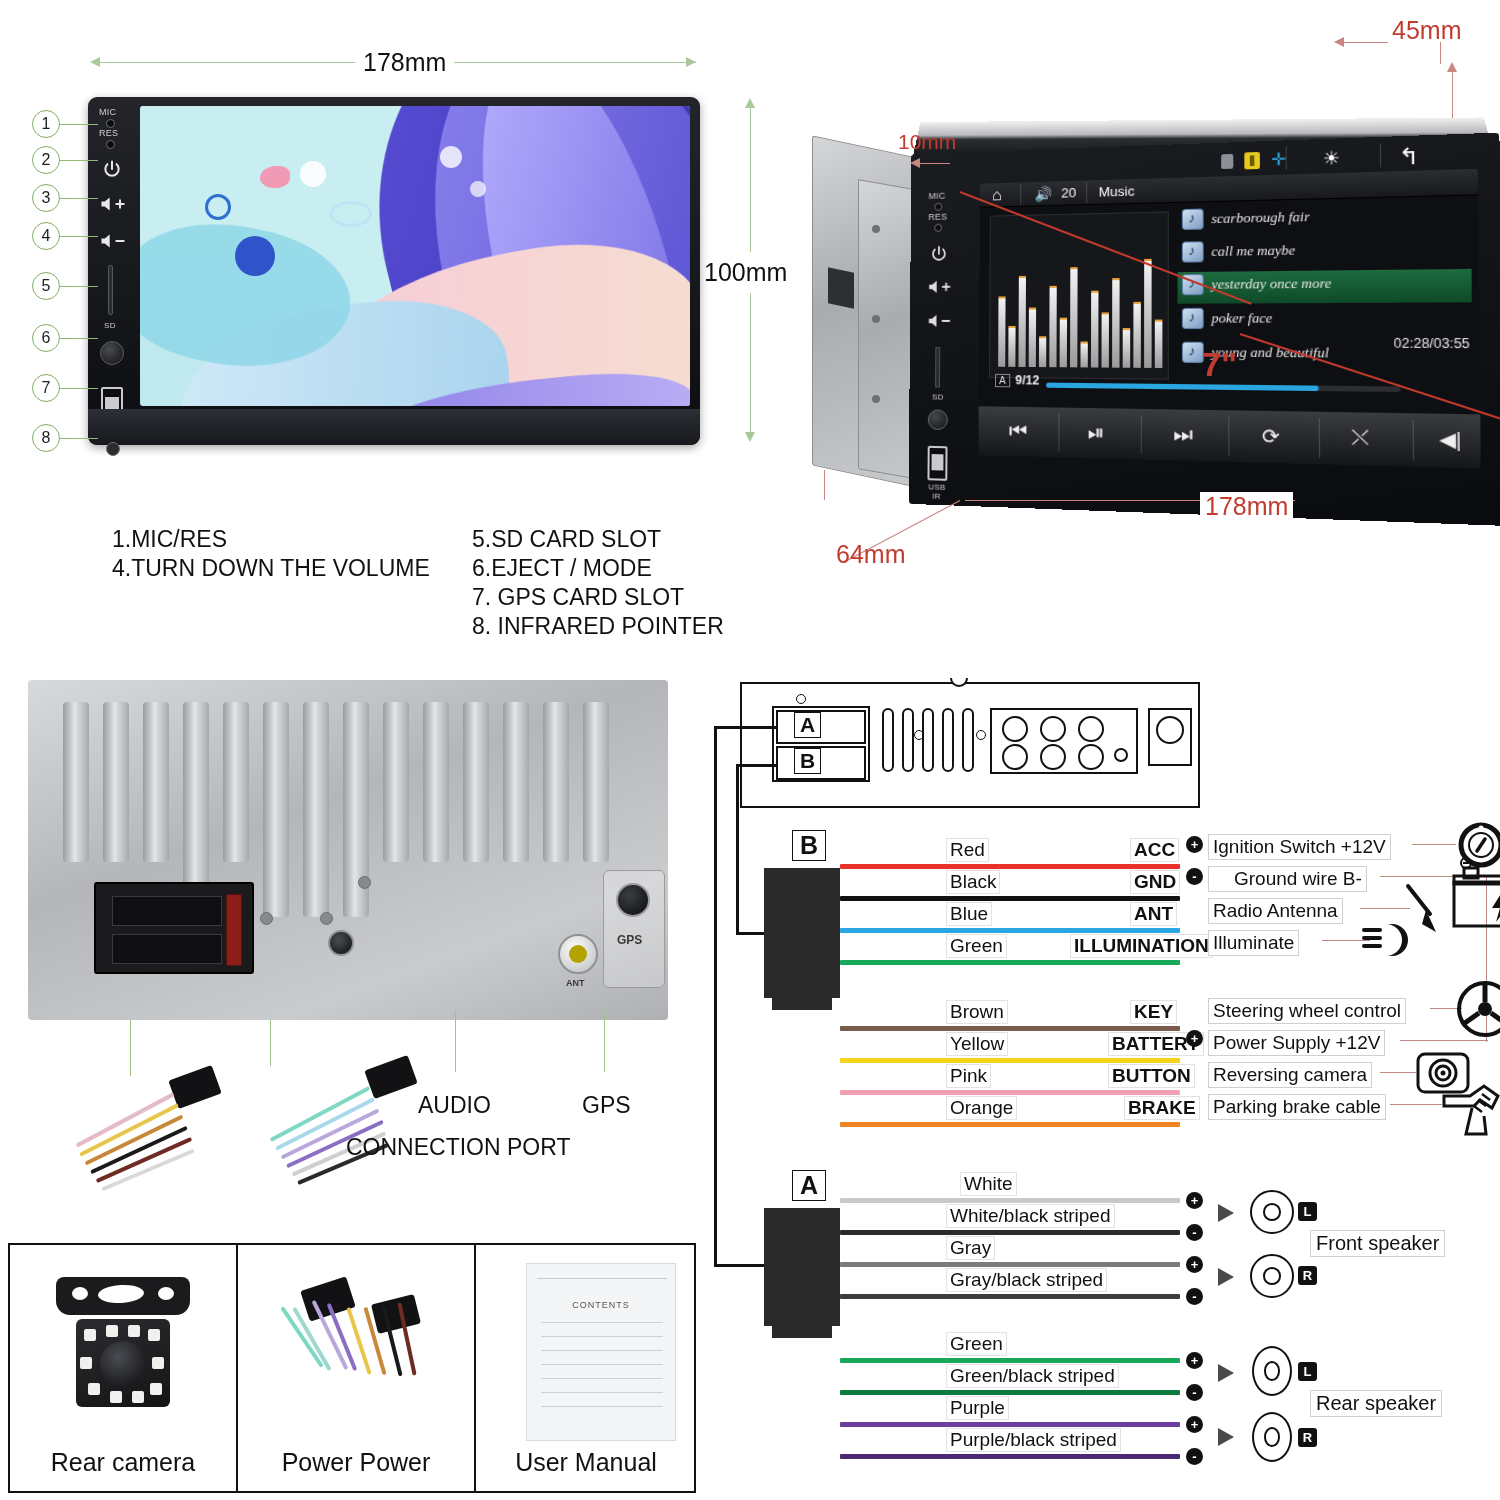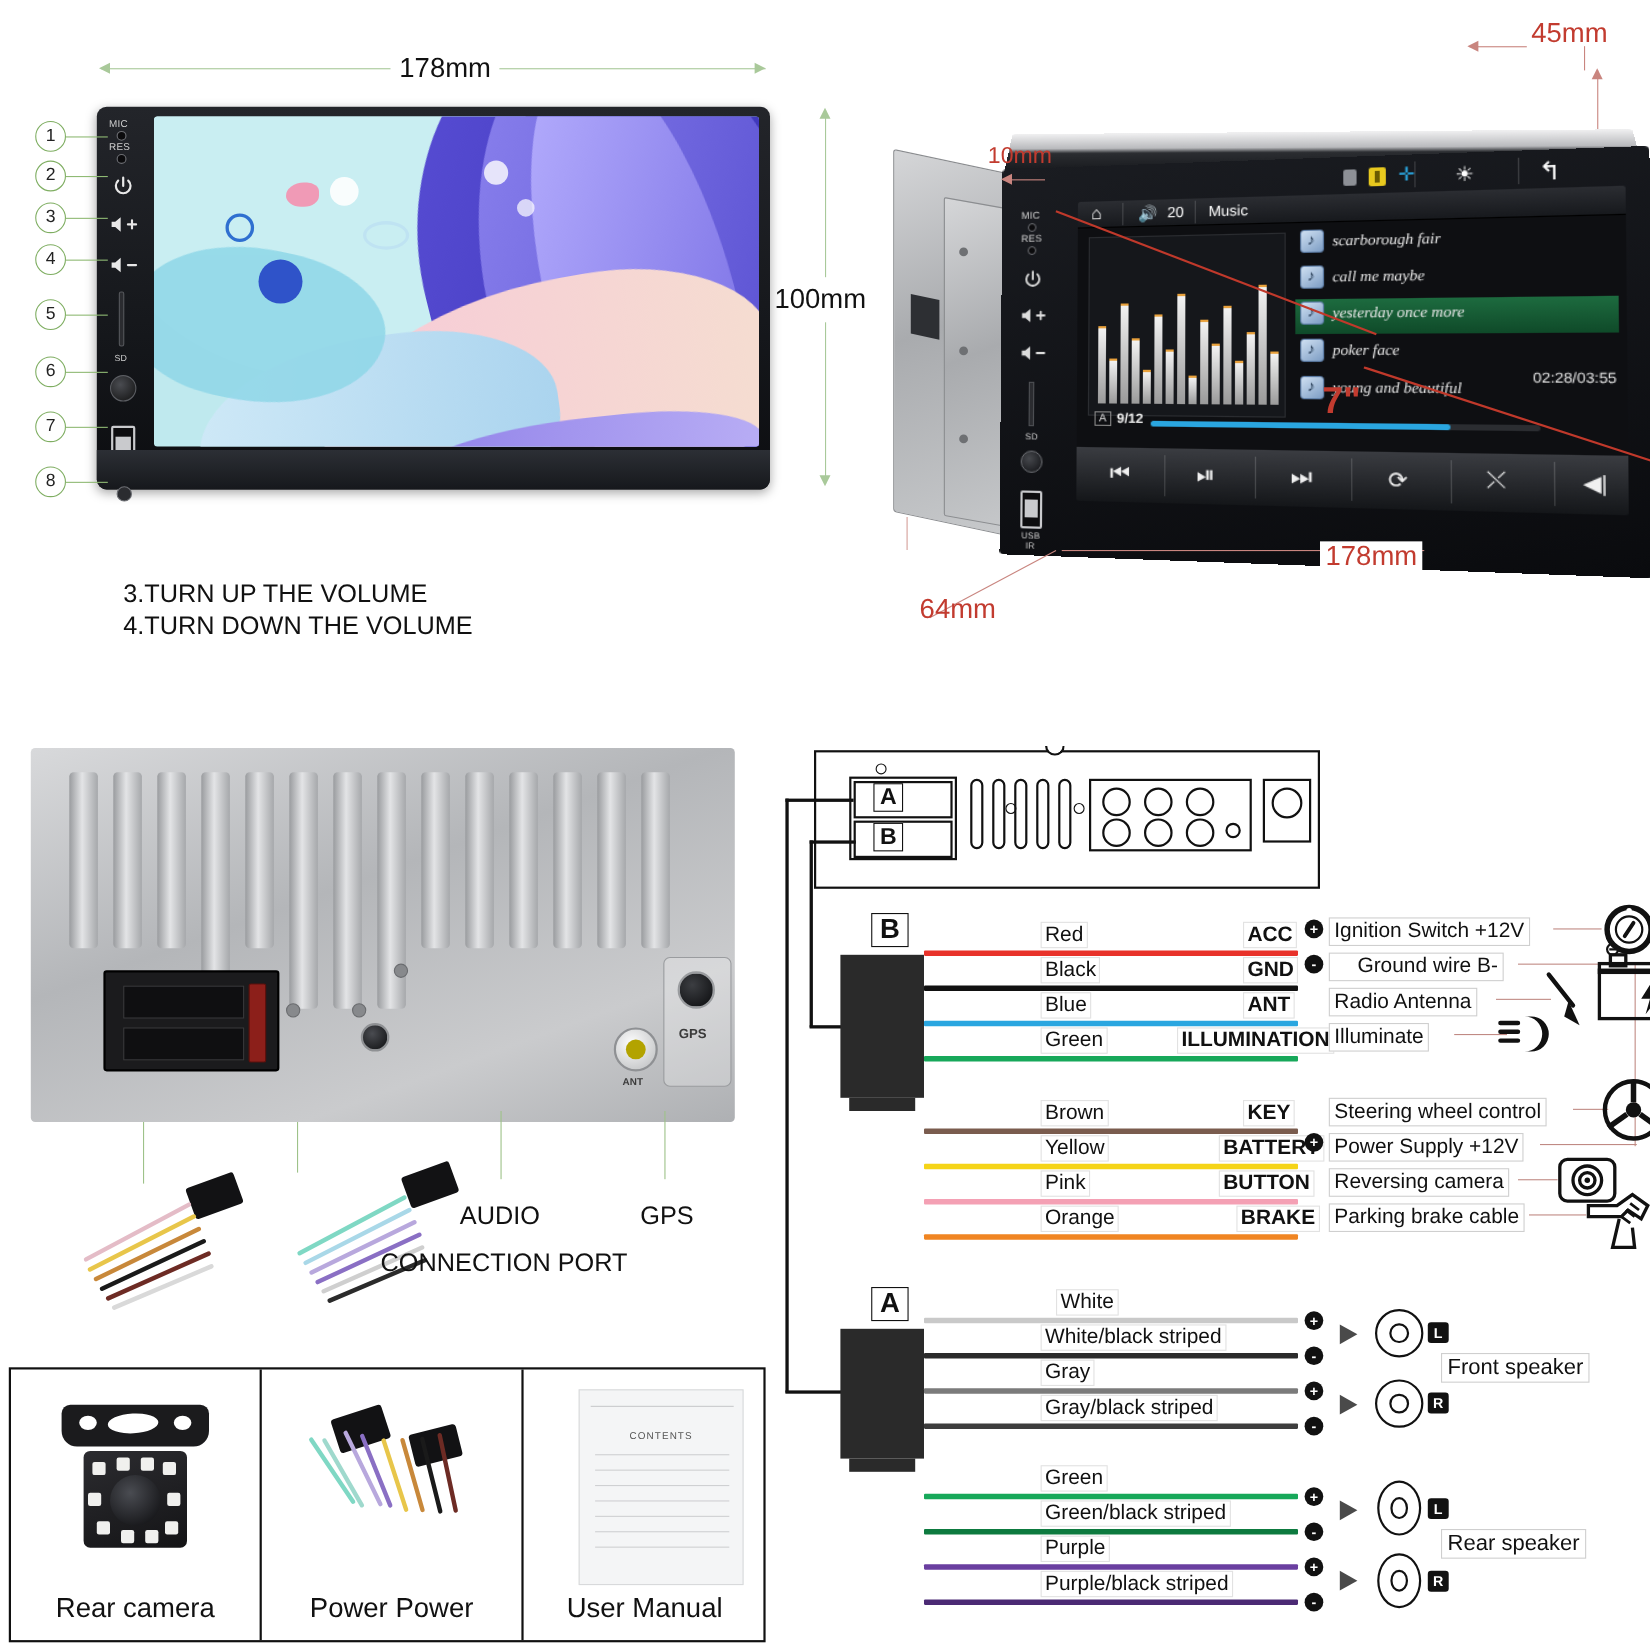--- a/index.html
+++ b/index.html
@@ -243,22 +243,28 @@
 <div class="abs callout-line" style="left:60px; top:286px; width:38px;"></div>
 <div class="abs callout" style="left:32px; top:324px;">6</div>
 <div class="abs callout-line" style="left:60px; top:338px; width:38px;"></div>
 <div class="abs callout" style="left:32px; top:374px;">7</div>
 <div class="abs callout-line" style="left:60px; top:388px; width:38px;"></div>
 <div class="abs callout" style="left:32px; top:424px;">8</div>
 <div class="abs callout-line" style="left:60px; top:438px; width:38px;"></div>
 
 <div class="abs" id="legend">
   <div class="col" style="width:360px;">
-    <div class="row">3.TURN UP THE VOLUME</div>
+    <div class="row">1.MIC/RES</div>
     <div class="row">4.TURN DOWN THE VOLUME</div>
+  </div>
+  <div class="col" style="width:240px;">
+    <div class="row">5.SD CARD SLOT</div>
+    <div class="row">6.EJECT / MODE</div>
+    <div class="row">7.  GPS CARD SLOT</div>
+    <div class="row">8.  INFRARED POINTER</div>
   </div>
 </div>
 
 <div class="abs dim-line-h red" style="left:1336px; top:42px; width:104px;"></div>
 <div class="abs arrow-l red" style="left:1334px; top:37px;"></div>
 <div class="abs dim-label red" style="left:1388px; top:16px; background:#fff; padding:0 4px;">45mm</div>
 <div class="abs dim-line-v red" style="left:1440px; top:42px; height:22px;"></div>
 
 <div class="abs dim-line-v red" style="left:1452px; top:64px; height:380px;"></div>
 <div class="abs arrow-u red" style="left:1447px; top:62px;"></div>

